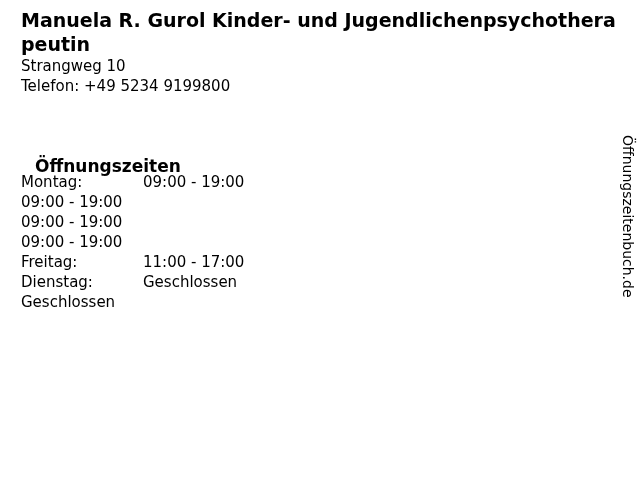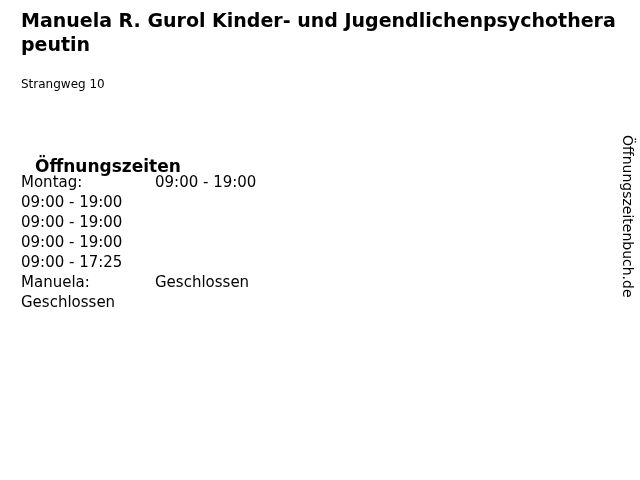--- a/index.html
+++ b/index.html
@@ -23,42 +23,41 @@
     font-size: 19px;
     line-height: 24px;
     font-weight: bold;
     font-family: "DejaVu Sans", sans-serif;
     word-break: break-all;
     margin: 0;
   }
   .address-block {
     position: absolute;
     left: 21px;
-    top: 74px;
-    font-size: 12px;
+    top: 56px;
+    font-size: 15px;
     line-height: 20px;
   }
   .hours-heading {
     position: absolute;
     left: 21px;
     top: 142px;
     font-size: 17px;
     font-weight: bold;
     margin: 14px;
   }
   .hours-table {
     position: absolute;
     left: 21px;
     top: 172px;
     font-size: 15px;
     line-height: 20px;
   }
   .hours-row {
     display: flex;
-    gap: 12px;
   }
   .hours-day {
     width: 122px;
     flex: 0 0 122px;
   }
   .watermark {
     position: absolute;
     top: 135px;
     right: 5px;
     writing-mode: vertical-rl;
@@ -68,43 +67,45 @@
     white-space: nowrap;
   }
 </style>
 </head>
 <body>
 
 <h1 class="page-title">Manuela R. Gurol Kinder- und Jugendlichenpsychotherapeutin</h1>
 
 <div class="address-block">
   <div>Strangweg 10</div>
+  <div>Telefon: +49 5234 9199800</div>
 </div>
 
 <h2 class="hours-heading">Öffnungszeiten</h2>
 
 <div class="hours-table">
   <div class="hours-row">
     <span class="hours-day">Montag:</span>
     <span class="hours-value">09:00 - 19:00</span>
   </div>
   <div class="hours-row">
     <span class="hours-value">09:00 - 19:00</span>
   </div>
   <div class="hours-row">
     <span class="hours-value">09:00 - 19:00</span>
   </div>
   <div class="hours-row">
     <span class="hours-value">09:00 - 19:00</span>
   </div>
   <div class="hours-row">
-    <span class="hours-value">09:00 - 17:25</span>
+    <span class="hours-day">Freitag:</span>
+    <span class="hours-value">11:00 - 17:00</span>
   </div>
   <div class="hours-row">
-    <span class="hours-day">Manuela:</span>
+    <span class="hours-day">Dienstag:</span>
     <span class="hours-value">Geschlossen</span>
   </div>
   <div class="hours-row">
     <span class="hours-value">Geschlossen</span>
   </div>
 </div>
 
 <div class="watermark">Öffnungszeitenbuch.de</div>
 
 </body></html>

